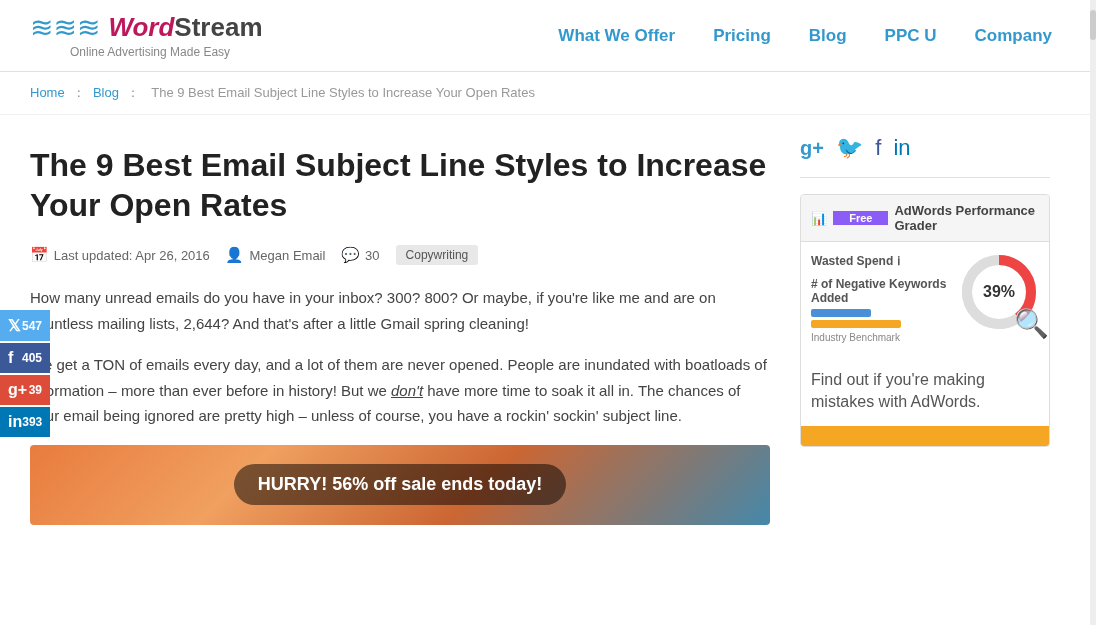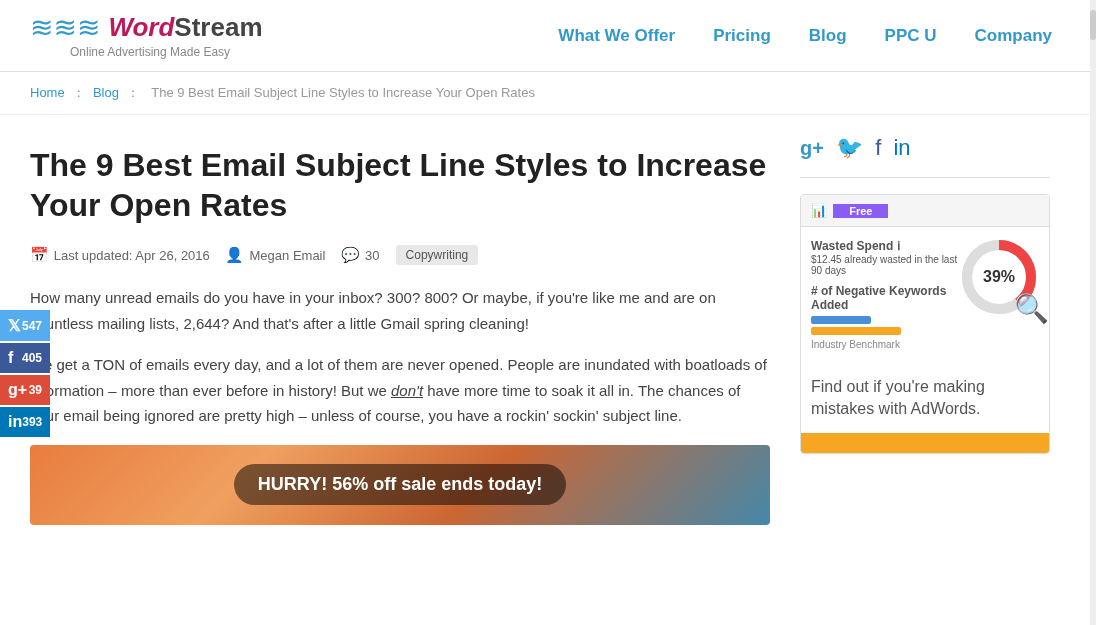--- a/index.html
+++ b/index.html
@@ -193,29 +193,29 @@
         <a href="#" class="sidebar-social-icon icon-gplus">g+</a>
         <a href="#" class="sidebar-social-icon icon-twitter">🐦</a>
         <a href="#" class="sidebar-social-icon icon-facebook">f</a>
         <a href="#" class="sidebar-social-icon icon-linkedin">in</a>
       </div>
 
       <div class="adwords-widget">
         <div class="adwords-header">
           <span class="adwords-header-icon">📊</span>
           <span class="adwords-free-badge">Free</span>
+          <span class="adwords-header-text">AdWords Performance Grader</span>
         </div>
         <div class="adwords-body">
           <div class="adwords-row">
             <div class="adwords-left">
               <div class="adwords-metric-title">
                 <span>Wasted Spend</span>
                 <span>ℹ</span>
               </div>
-              <div class="adwords-metric-sub2">$12.45 already wasted in the last 90 days</div>
 
               <div class="adwords-metric2-title"># of Negative Keywords Added</div>
               <div class="adwords-bars">
                 <div class="adwords-bar bar-blue"></div>
                 <div class="adwords-bar bar-orange"></div>
               </div>
               <div class="adwords-industry">Industry Benchmark</div>
             </div>
             <div class="donut-area">
               <div class="donut-wrapper">

